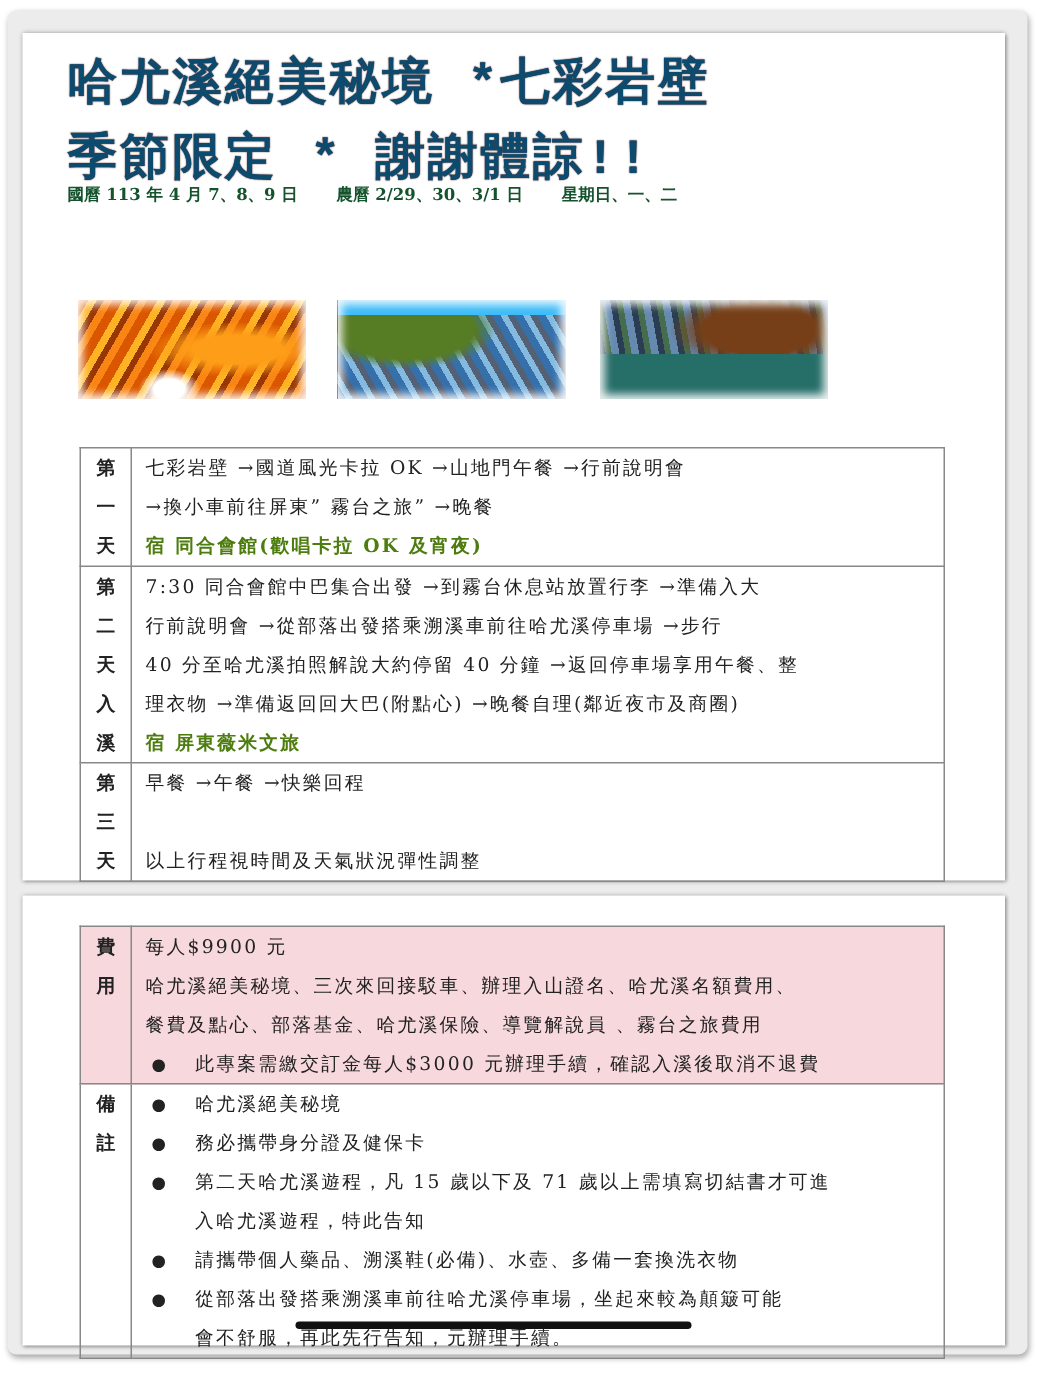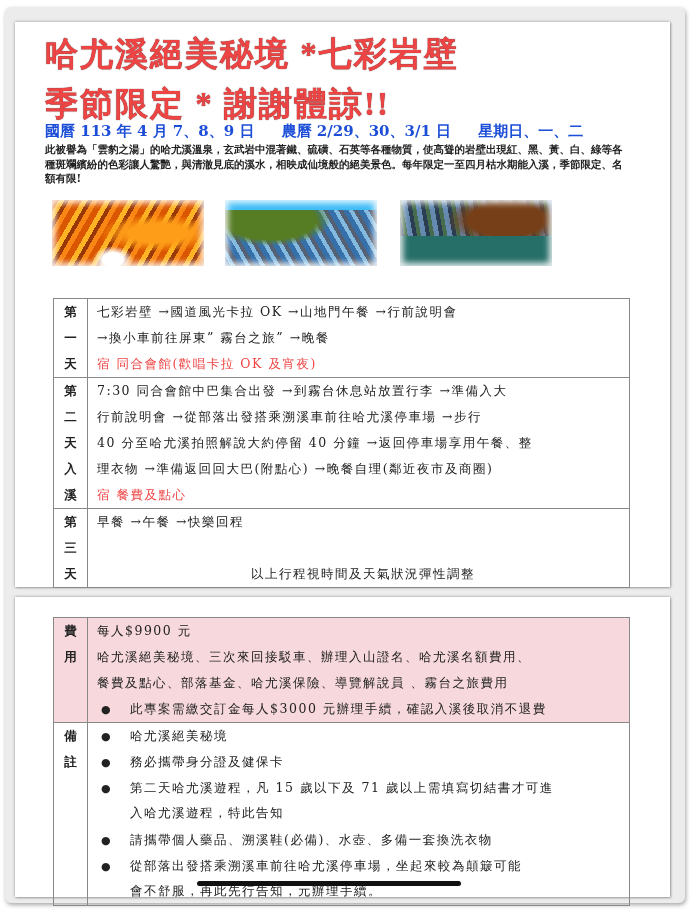--- a/index.html
+++ b/index.html
@@ -13,30 +13,30 @@
     box-shadow: 1px 2px 4px rgba(0,0,0,0.35);
   }
   .page {
     position: absolute; background: #ffffff;
     box-shadow: 0 0 3px rgba(0,0,0,0.35), 1px 1px 2px rgba(0,0,0,0.2);
   }
   .page-1 { left: 15px; top: 22px; width: 655px; height: 565px; }
   .page-2 { left: 15px; top: 597px; width: 655px; height: 300px; }
 
   .title {
-    position: absolute; left: 45px; font-family: Liberation Serif, serif;
-    font-weight: bold; color: #ef4444; font-size: 33px; letter-spacing: 2px; white-space: nowrap;
+    position: absolute; left: 45px; font-family: Liberation Mono, monospace;
+    font-weight: bold; color: #0c4a6e; font-size: 33px; letter-spacing: 2px; white-space: nowrap;
     text-shadow: 0 0 1px #3a0506;
   }
   .title-1 { top: 32px; }
   .title-2 { top: 82px; }
 
   .date-line {
-    position: absolute; left: 45px; top: 122px; color: #1d4ed8; font-weight: bold;
-    font-size: 15px; white-space: nowrap;
+    position: absolute; left: 45px; top: 122px; color: #14532d; font-weight: bold;
+    font-size: 11px; white-space: nowrap;
   }
   .date-line span { margin-right: 22px; }
 
   .intro {
     position: absolute; left: 45px; top: 142px; width: 580px; font-size: 10.5px; line-height: 14.5px;
     color: #222; font-weight: bold;
   }
   .photos { position: absolute; left: 50px; top: 200px; width: 560px; height: 70px; }
   .photo {
     position: absolute; top: 0; height: 66px; width: 152px;
@@ -66,26 +66,26 @@
   }
 
   table.sched {
     position: absolute; border-collapse: collapse; font-size: 12.5px; color: #222;
   }
   table.sched td { border: 1px solid #888; vertical-align: top; padding: 0; }
   .daycol { width: 33px; text-align: center; font-weight: bold; }
   .daycol div { height: 26px; line-height: 26px; }
   .content-cell { padding-left: 9px !important; }
   .line { height: 26px; line-height: 26px; white-space: nowrap; letter-spacing: 1.5px; }
-  .purple { color: #ef4444; font-weight: normal; }
-  .center { text-align: center; }
+  .purple { color: #4d7c0f; font-weight: bold; }
+  .center { }
 
   .pink { background: #f7d8dc; }
   .bullet::before { content: "●"; margin-right: 18px; margin-left: 4px; font-size: 11px; }
-  .indent { padding-left: 33px; font-family: Liberation Mono, monospace; }
+  .indent { padding-left: 33px; }
 
   .home-indicator {
     position: absolute; left: 197px; top: 881px; width: 264px; height: 5px; background: #111; border-radius: 3px;
   }
 </style>
 </head>
 <body>
 
 <div class="outer-frame"></div>
 
@@ -94,21 +94,20 @@
 <div class="title title-1">哈尤溪絕美秘境 *七彩岩壁</div>
 <div class="title title-2">季節限定 * 謝謝體諒!!</div>
 
 <div class="date-line">
   <span>國曆 113 年 4 月 7、8、9 日</span>
   <span>農曆 2/29、30、3/1 日</span>
   <span>星期日、一、二</span>
 </div>
 
 <div class="intro">
-  <div>此被譽為「雲豹之湯」的哈尤溪溫泉，玄武岩中混著鐵、硫磺、石英等各種物質，使高聳的岩壁出現紅、黑、黃、白、綠等各種斑斕繽紛的色彩讓人驚艷，與清澈見底的溪水，相映成仙境般的絕美景色。每年限定一至四月枯水期能入溪，季節限定、名額有限!</div>
 </div>
 
 <div class="photos">
   <div class="photo photo-1" title="七彩岩壁"></div>
   <div class="photo photo-2" title="溪谷岩壁與藍天"></div>
   <div class="photo photo-3" title="溪水與岩壁"></div>
 </div>
 
 <table class="sched" style="left:53px; top:298px; width:577px;">
   <tbody>
@@ -130,21 +129,21 @@
       <div>二</div>
       <div>天</div>
       <div>入</div>
       <div>溪</div>
     </td>
     <td class="content-cell">
       <div class="line">7:30 同合會館中巴集合出發 →到霧台休息站放置行李 →準備入大</div>
       <div class="line">行前說明會 →從部落出發搭乘溯溪車前往哈尤溪停車場 →步行</div>
       <div class="line">40 分至哈尤溪拍照解說大約停留 40 分鐘 →返回停車場享用午餐、整</div>
       <div class="line">理衣物 →準備返回回大巴(附點心) →晚餐自理(鄰近夜市及商圈)</div>
-      <div class="line purple">宿  餐費及點心</div>
+      <div class="line purple">宿  屏東薇米文旅</div>
     </td>
   </tr>
   <tr>
     <td class="daycol">
       <div>第</div>
       <div>三</div>
       <div>天</div>
     </td>
     <td class="content-cell">
       <div class="line">早餐 →午餐 →快樂回程</div>

